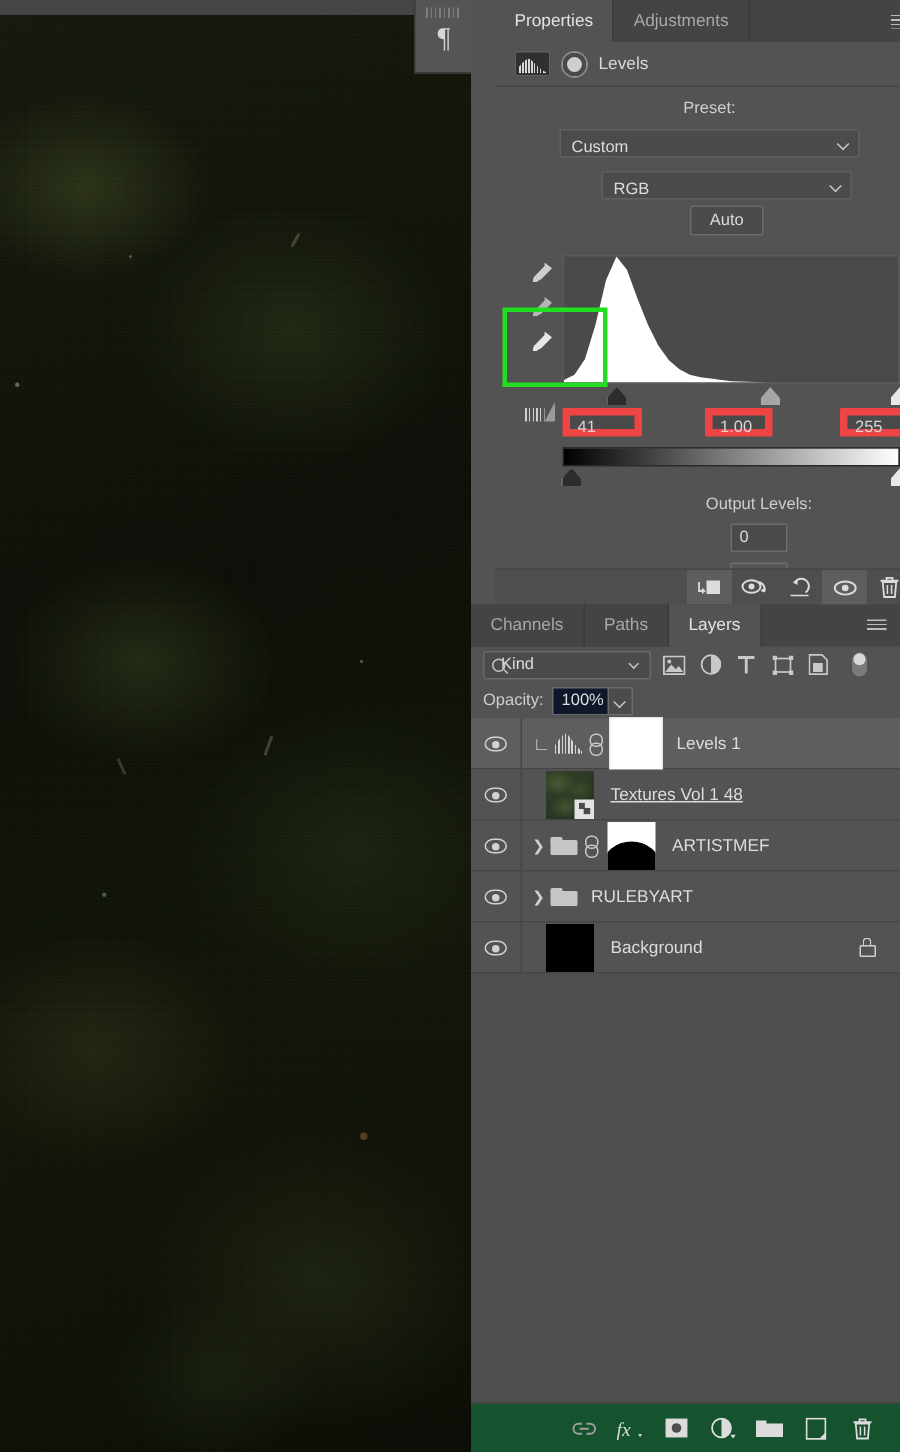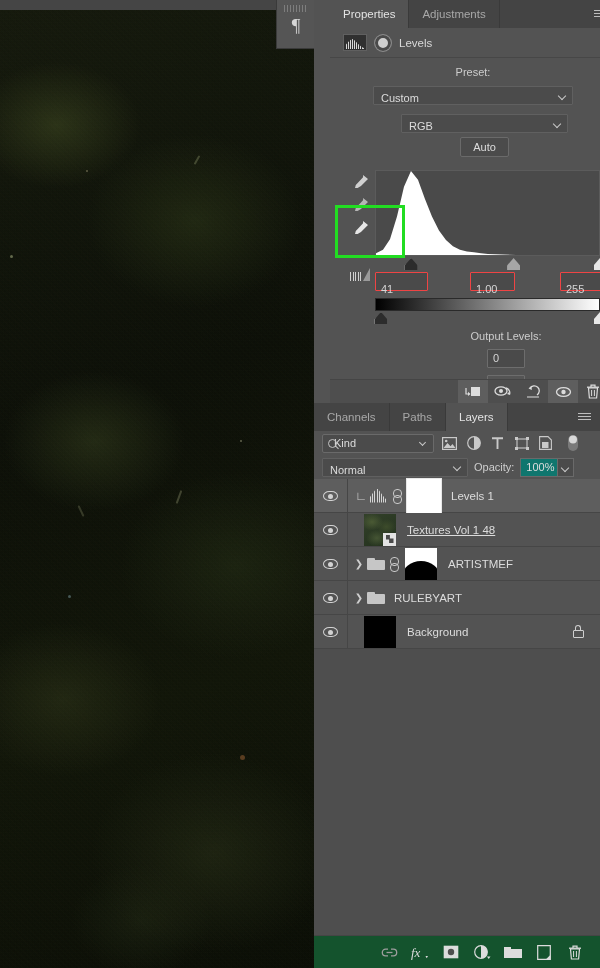--- a/index.html
+++ b/index.html
@@ -177,23 +177,23 @@
   .handle i {
     display:block; width:13px; height:12px;
     clip-path:polygon(50% 0,100% 62%,100% 100%,0 100%,0 62%);
   }
   .handle.black i { background:#2c2c2c; box-shadow:0 0 0 1px #9a9a9a; }
   .handle.gray i  { background:#a6a6a6; }
   .handle.white i { background:#e8e8e8; }
 
   .inputs-row { position:absolute; left:45px; top:105px; width:230px; height:22px; }
   .numfield {
-    position:absolute; background:#4a4a4a; border:1px solid #ef4444;
+    position:absolute; background:#4a4a4a; border:5px solid #ef4444;
     height:19px; line-height:17px; color:#d6d6d6; font-size:11px;
-    padding:8px 5px; border-radius:1px; cursor:text;
+    padding:0 5px; border-radius:1px; cursor:text;
   }
   #in-black { left:0;   width:53px; }
   #in-gamma { left:95px; width:45px; }
   #in-white { left:185px; width:45px; }
 
   .outbar {
     position:absolute; left:45px; top:131px; width:225px; height:13px;
     background:linear-gradient(90deg,#000 0%, #ffffff 100%);
     border:1px solid #2a2a2a;
   }
@@ -239,21 +239,21 @@
   }
   .kind-sel .magni:after {
     content:""; position:absolute; right:-3px; bottom:-2px; width:4px; height:1.3px;
     background:#c4c4c4; transform:rotate(45deg);
   }
   .fi { width:17px; height:17px; display:flex; align-items:center; justify-content:center; cursor:pointer; }
 
   .blend-row { height:24px; display:flex; align-items:center; padding:0 8px; gap:6px; }
   .blend-sel { width:146px; height:19px; }
   .op-field {
-    background:#0f766e; border:1px solid #6a6a6a; height:19px; line-height:17px;
+    background:#0f172a; border:1px solid #6a6a6a; height:19px; line-height:17px;
     color:#dcdcdc; font-size:11px; padding:0 5px; width:38px; text-align:left; cursor:text;
   }
   .stepper {
     width:16px; height:19px; background:#4b4b4b; border:1px solid #6a6a6a; border-left:none;
     position:relative; cursor:pointer;
   }
   .stepper:before {
     content:""; position:absolute; left:4px; top:6px; width:5px; height:5px;
     border-right:1.3px solid #c9c9c9; border-bottom:1.3px solid #c9c9c9; transform:rotate(45deg);
   }
@@ -579,24 +579,20 @@
         </div>
         <div class="fi" style="margin-left:3px;">
           <svg width="12" height="18" viewBox="0 0 12 18">
               <rect x="1" y="1" width="10" height="16" rx="5" fill="#7a7a7a"></rect>
               <circle cx="6" cy="5.5" r="4" fill="#d8d8d8"></circle>
             </svg>
         </div>
       </div>
 
       <div class="blend-row">
-        <div class="select blend-sel">
-          <span>Normal</span>
-          <span class="chev"></span>
-        </div>
         <div class="lbl">Opacity:</div>
         <div style="display:flex;">
           <div class="op-field">100%</div>
           <div class="stepper"></div>
         </div>
       </div>
 
       <div class="lock-row">
         <div class="lbl">Lock:</div>
         <div class="lock-icn">

